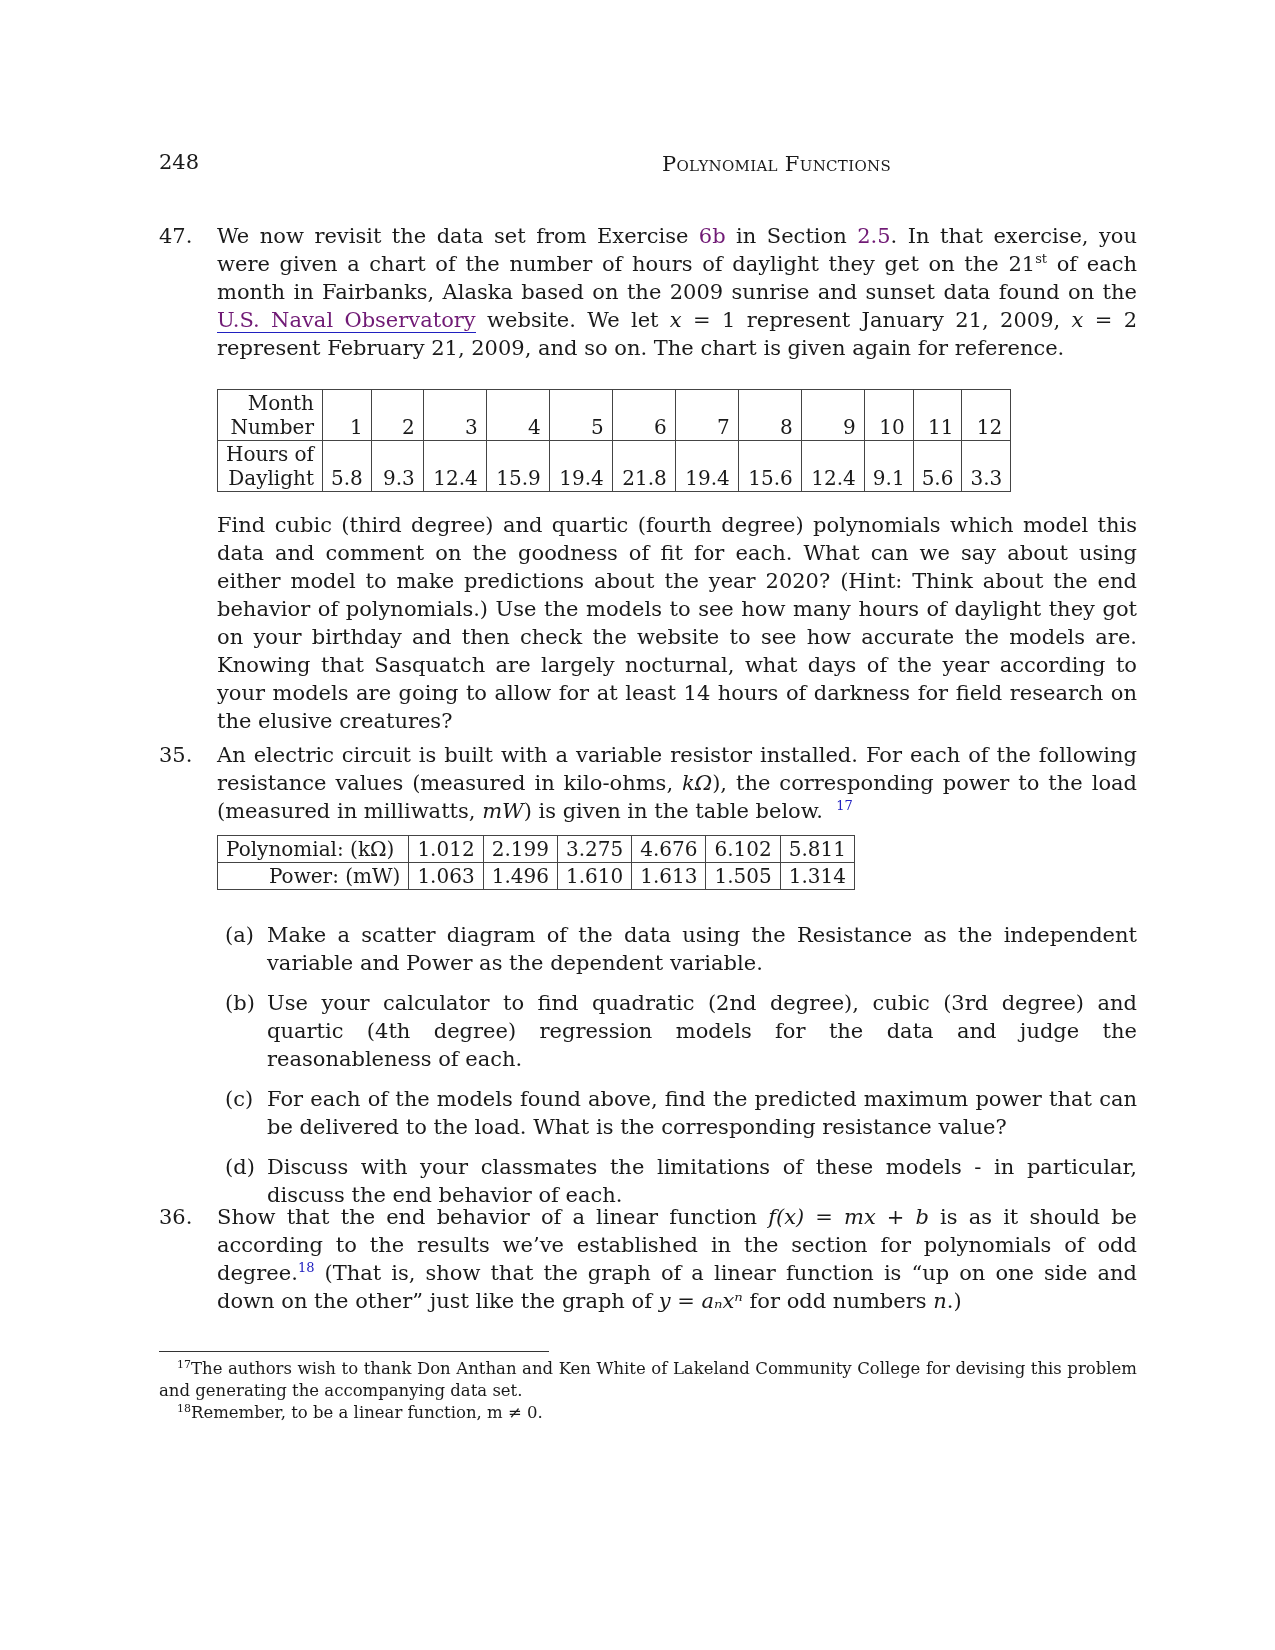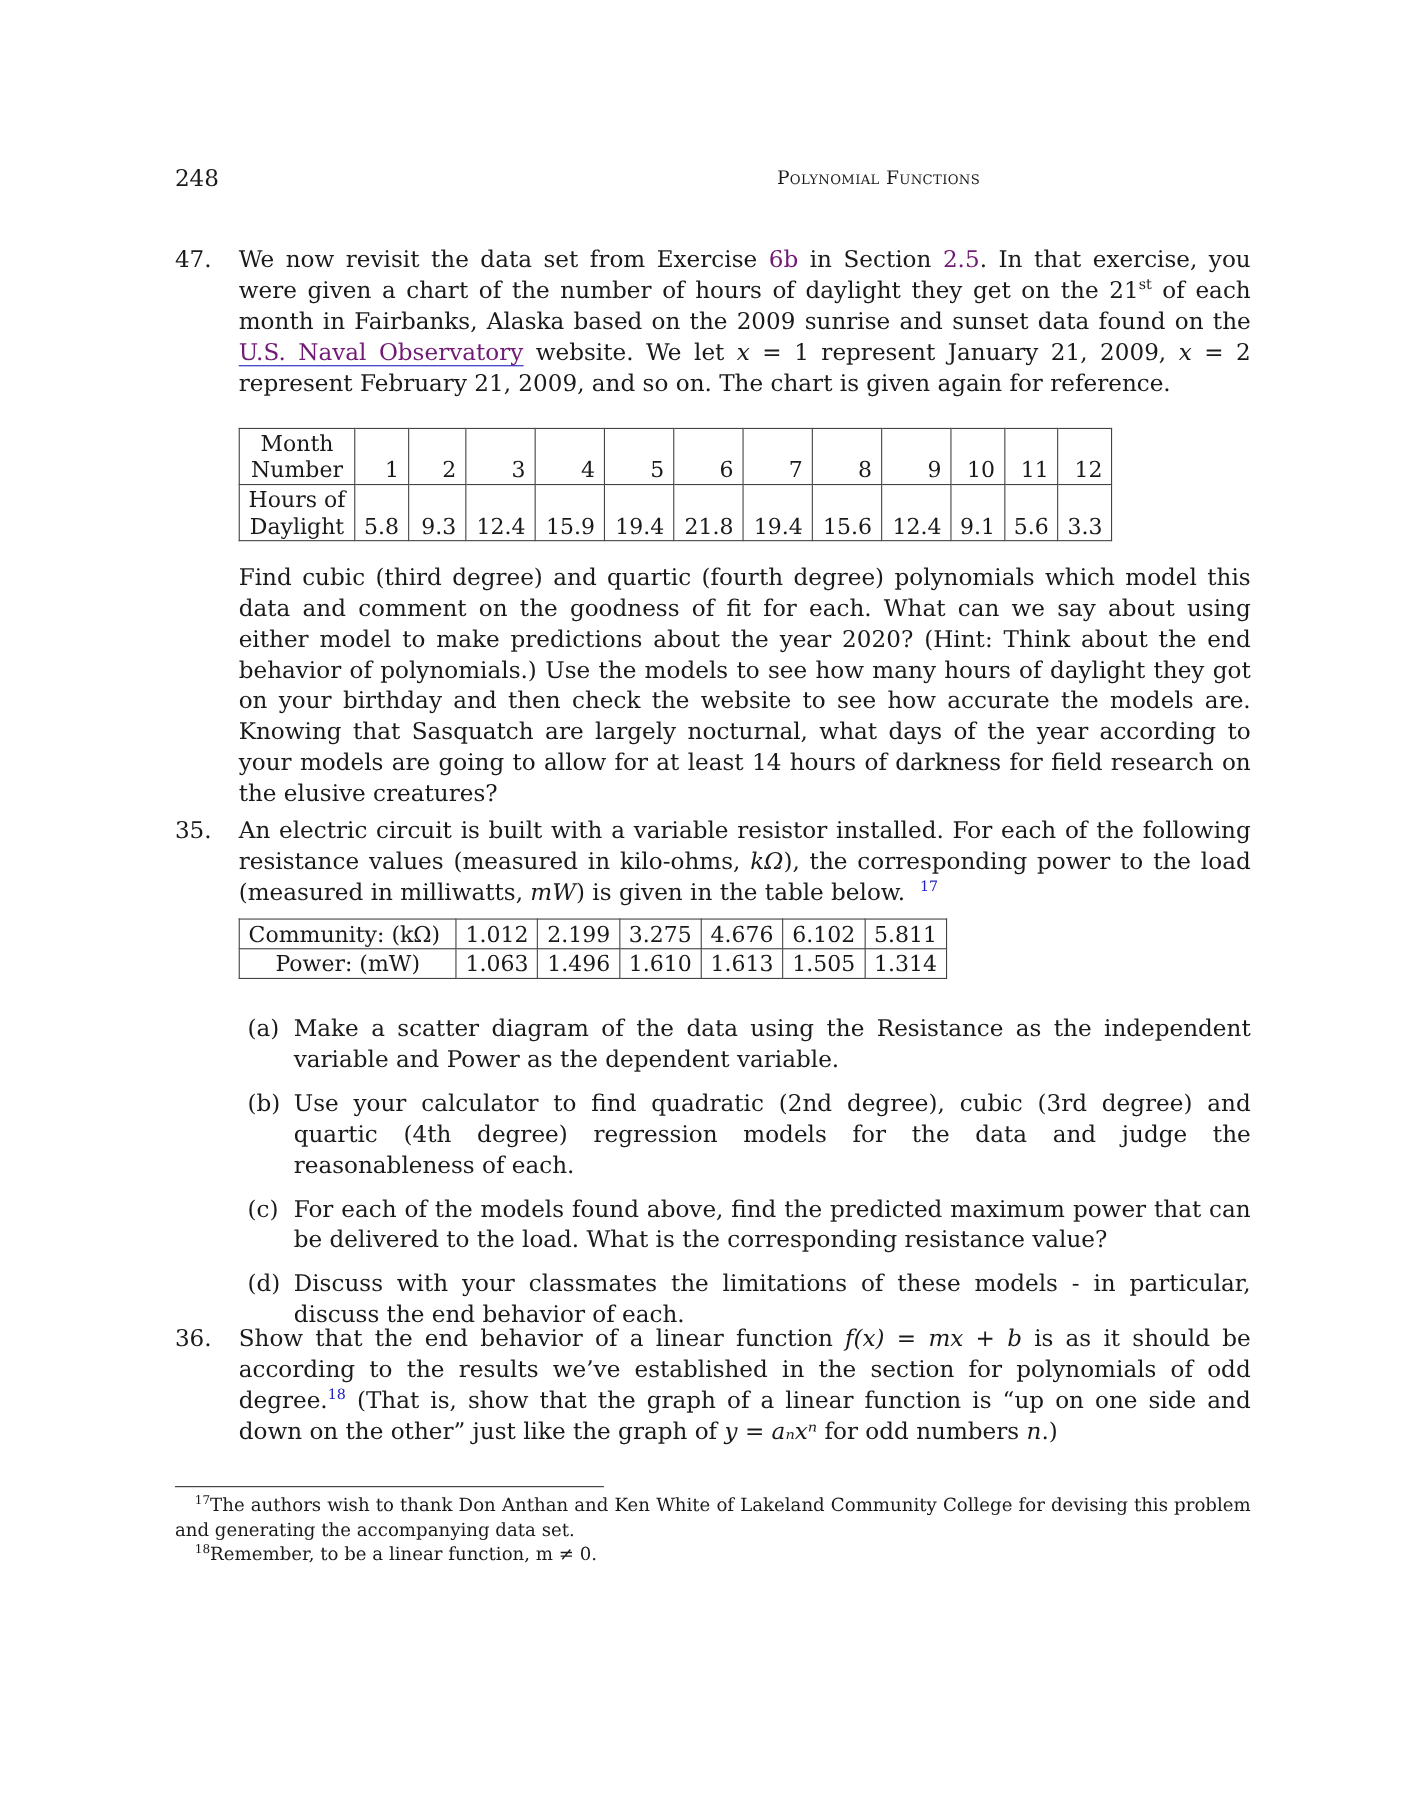--- a/index.html
+++ b/index.html
@@ -1,31 +1,31 @@
 <!DOCTYPE html>
 <html><head>
 <meta charset="utf-8">
 <style>
   html, body { margin:0; padding:0; background:#fff; }
   body { width:1275px; height:1650px; position:relative; overflow:hidden;
          font-family:"DejaVu Serif", "Liberation Serif", serif; color:#1a1a1a; }
   .page { position:absolute; left:10px; top:0; width:1029px; height:1650px; }
   .hdr-num { position:absolute; left:149px; top:150px; font-size:21px; }
-  .hdr-title { position:absolute; right:148px; top:152px; font-size:17px; font-variant:small-caps; letter-spacing:0.3px; }
+  .hdr-title { position:absolute; right:148px; top:152px; font-size:21px; font-variant:small-caps; letter-spacing:0.3px; }
   .prob { position:absolute; left:149px; width:978px; font-size:21px; line-height:28px; text-align:justify; }
   .prob .num { position:absolute; left:0; top:0; }
   .prob .body { margin-left:58px; }
   a.lnk { color:#701a75; text-decoration:none; }
   a.ul { border-bottom:1px solid #2020c0; }
   sup { font-size:13px; line-height:0; }
   sup.blue { color:#2020c0; }
   i.m { font-style:italic; }
   table.dt { border-collapse:collapse; font-size:20px; }
   table.dt td { border:1px solid #444; padding:1px 8px; text-align:right; vertical-align:bottom; line-height:24px; }
-  table.dt td.lbl { text-align:center; }
+  table.dt td.lbl { text-align:right; }
   table.dt tr + tr td { border-top:1.5px solid #111;text-align:right; }
   .t1 { position:absolute; left:207px; top:389px; }
   .t2 { position:absolute; left:207px; top:835px; }
   .parts { position:absolute; left:215px; width:912px; font-size:21px; line-height:28px; text-align:justify; }
   .part { position:relative; margin-bottom:12px; padding-left:42px; }
   .part .pl { position:absolute; left:0; top:0; }
   .fnrule { position:absolute; left:149px; top:1351px; width:390px; height:1px; background:#333; }
   .fn { position:absolute; left:149px; width:978px; font-size:16.5px; line-height:22px; text-align:justify; }
   .fn sup { font-size:11px; }
 </style>
@@ -84,21 +84,21 @@
   <div class="prob" style="top:741px;">
     <span class="num">35.</span>
     <div class="body">
       <span>An electric circuit is built with a variable resistor installed. For each of the following resistance values (measured in kilo-ohms, </span><i class="m">kΩ</i><span>), the corresponding power to the load (measured in milliwatts, </span><i class="m">mW</i><span>) is given in the table below.</span>&nbsp; <sup class="blue">17</sup>
     </div>
   </div>
 
   <table class="dt t2">
     <tbody>
         <tr>
-      <td class="lbl" style="padding-right:14px">Community: (kΩ)</td>
+      <td class="lbl" style="padding-right:14px">Polynomial: (kΩ)</td>
       <td>1.012</td>
       <td>2.199</td>
       <td>3.275</td>
       <td>4.676</td>
       <td>6.102</td>
       <td>5.811</td>
     </tr>
     <tr>
       <td class="lbl">Power: (mW)</td>
       <td>1.063</td>

